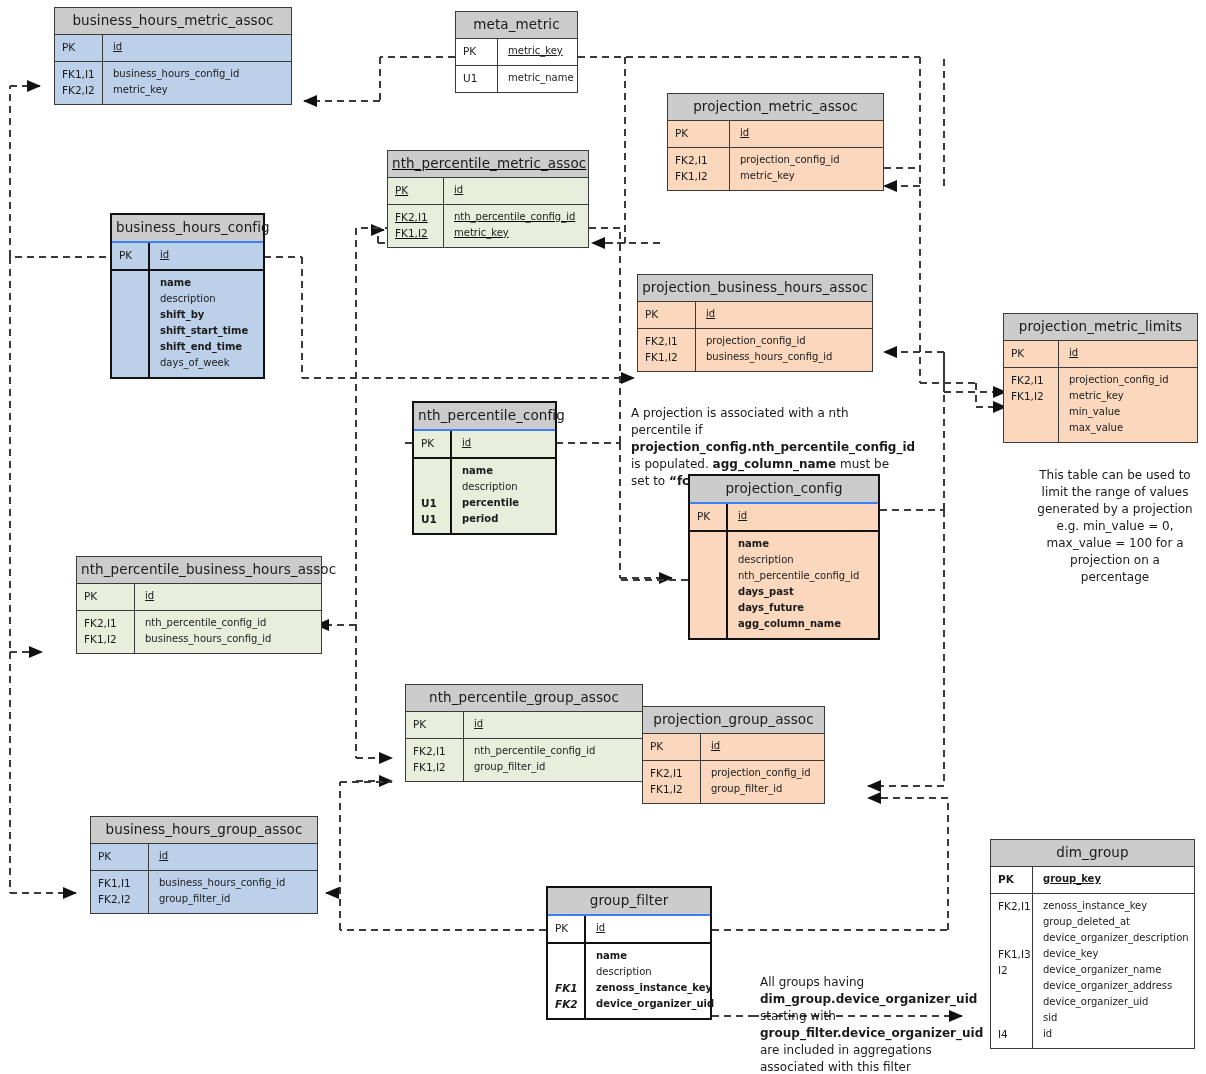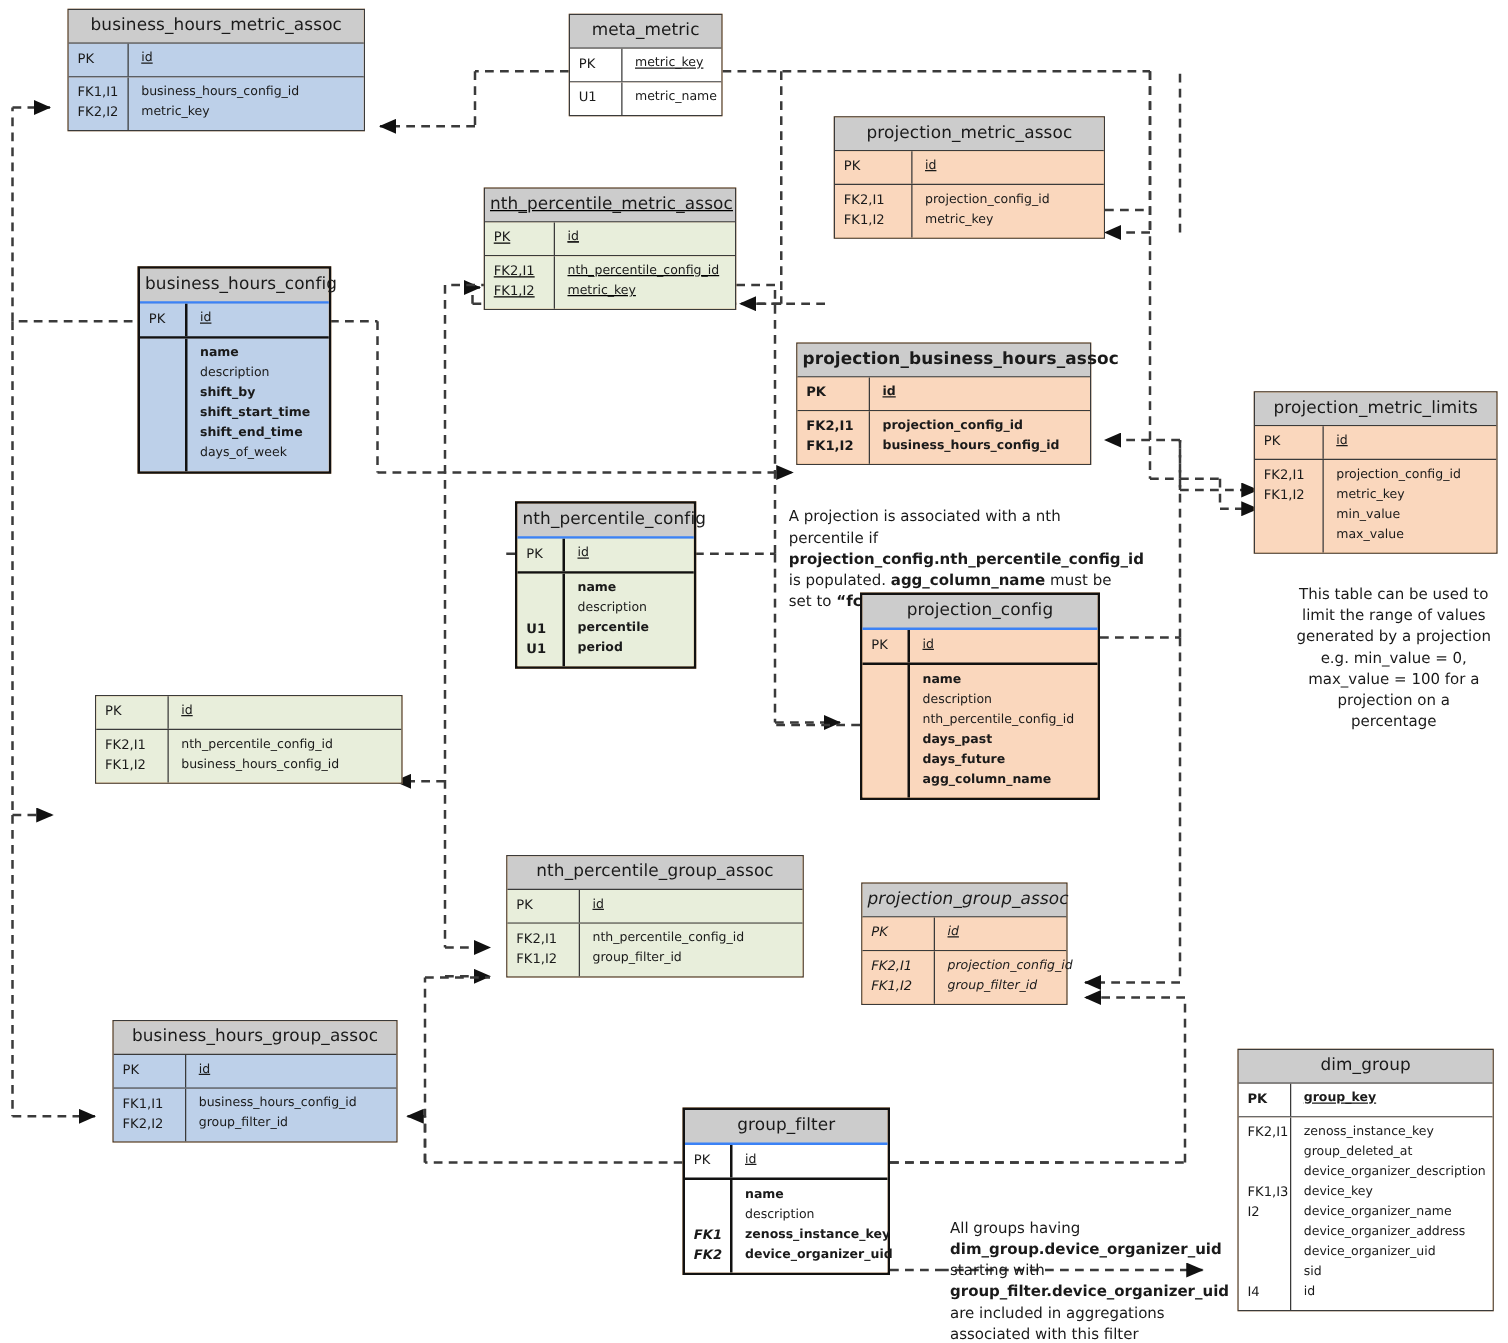--- a/index.html
+++ b/index.html
@@ -21,21 +21,21 @@
     position: absolute;
     left: 0; top: 0;
     width: 1206px;
     height: 1074px;
     pointer-events: none;
   }
   .entity {
     position: absolute;
     box-sizing: border-box;
     border: 1px solid #3a3a3a;
-    background: #fdba74;
+    background: #4c1d95;
   }
   .entity.strong { border: 2px solid #111111; }
   .ent-title {
     box-sizing: border-box;
     background: #cccccc;
     border-bottom: 1px solid #3a3a3a;
     text-align: center;
     font-size: 13.5px;
     color: #1a1a1a;
     line-height: 1.1;
@@ -282,21 +282,21 @@
         <div class="fc-line b">name</div>
         <div class="fc-line">description</div>
         <div class="fc-line b">shift_by</div>
         <div class="fc-line b">shift_start_time</div>
         <div class="fc-line b">shift_end_time</div>
         <div class="fc-line">days_of_week</div>
       </div>
     </div>
   </div>
 
-  <div class="entity org" style="left:637px; top:274px; width:236px;font-weight:bold;">
+  <div class="entity org" style="left:637px; top:274px; width:236px;">
     <div class="ent-title">projection_business_hours_assoc</div>
     <div class="ent-sec pk-sec">
       <div class="keycol" style="width:58px;flex:0 0 58px;">
         <div class="kc-line">PK</div>
       </div>
       <div class="fieldcol">
         <div class="fc-line pk">id</div>
       </div>
     </div>
     <div class="ent-sec">
@@ -396,20 +396,21 @@
         <div class="fc-line">description</div>
         <div class="fc-line">nth_percentile_config_id</div>
         <div class="fc-line b">days_past</div>
         <div class="fc-line b">days_future</div>
         <div class="fc-line b">agg_column_name</div>
       </div>
     </div>
   </div>
 
   <div class="entity green" style="left:76px; top:556px; width:246px;">
+    <div class="ent-title">nth_percentile_business_hours_assoc</div>
     <div class="ent-sec pk-sec">
       <div class="keycol" style="width:58px;flex:0 0 58px;">
         <div class="kc-line">PK</div>
       </div>
       <div class="fieldcol">
         <div class="fc-line pk">id</div>
       </div>
     </div>
     <div class="ent-sec">
       <div class="keycol" style="width:58px;flex:0 0 58px;">
@@ -438,21 +439,21 @@
         <div class="kc-line">FK2,I1</div>
         <div class="kc-line">FK1,I2</div>
       </div>
       <div class="fieldcol">
         <div class="fc-line">nth_percentile_config_id</div>
         <div class="fc-line">group_filter_id</div>
       </div>
     </div>
   </div>
 
-  <div class="entity org" style="left:689px; top:706px; width:165px;font-style:italic;">
+  <div class="entity org" style="left:642px; top:706px; width:183px;">
     <div class="ent-title">projection_group_assoc</div>
     <div class="ent-sec pk-sec">
       <div class="keycol" style="width:58px;flex:0 0 58px;">
         <div class="kc-line">PK</div>
       </div>
       <div class="fieldcol">
         <div class="fc-line pk">id</div>
       </div>
     </div>
     <div class="ent-sec">

